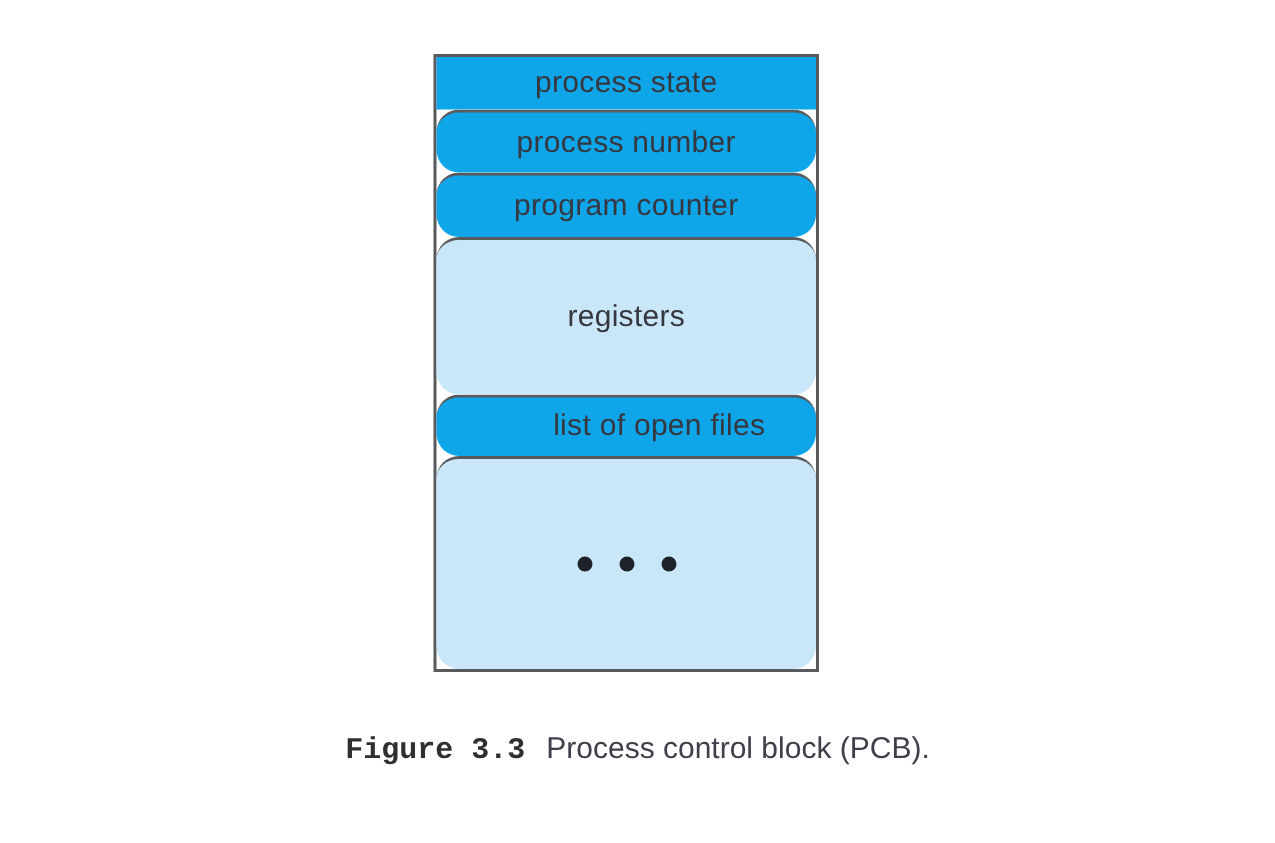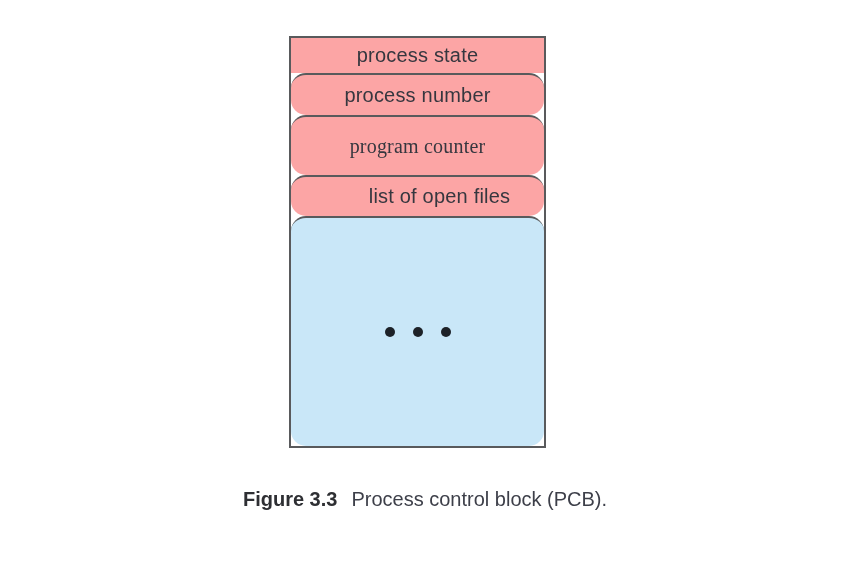--- a/index.html
+++ b/index.html
@@ -27,26 +27,26 @@
     display: flex;
     align-items: center;
     justify-content: center;
     font-size: 20px;
     color: #36373f;
     letter-spacing: 0.2px;
     flex: 0 0 auto;
   }
   .pcb-row + .pcb-row { border-top: 2px solid #595a5c; border-radius: 15px; }
 
-  .row-gray { background: #fca5a5; }
+  .row-gray { background: #0ea5e9; }
   .row-blue { background: #c9e7f8; }
 
   .row-1 { height: 35px; }
   .row-2 { height: 42px; }
-  .row-3 { height: 60px; font-family: Liberation Serif, serif; }
+  .row-3 { height: 43px; }
   .row-4 { height: 105px; }
   .row-5 { height: 44px; }
   .row-6 { height: 41px; padding-left: 44px; }
   .row-7 { flex: 1 1 auto; }
 
   .dots {
     display: flex;
     align-items: center;
     justify-content: center;
     gap: 18px;
@@ -64,39 +64,43 @@
     left: 0;
     top: 488px;
     width: 850px;
     text-align: center;
     font-size: 20px;
     white-space: nowrap;
   }
   .figure-caption .fig-label {
     font-weight: bold;
     color: #2e2f33;
+    font-family: Liberation Mono, monospace;
   }
   .figure-caption .fig-title {
     color: #3d3f49;
     margin-left: 14px;
   }
 </style>
 </head>
 <body>
 
 <div class="pcb-box">
   <div class="pcb-row row-1 row-gray">
     <span>process state</span>
   </div>
   <div class="pcb-row row-2 row-gray">
     <span>process number</span>
   </div>
   <div class="pcb-row row-3 row-gray">
     <span>program counter</span>
   </div>
+  <div class="pcb-row row-4 row-blue">
+    <span>registers</span>
+  </div>
   <div class="pcb-row row-6 row-gray">
     <span>list of open files</span>
   </div>
   <div class="pcb-row row-7 row-blue dots">
     <span class="dot"></span>
     <span class="dot"></span>
     <span class="dot"></span>
   </div>
 </div>
 

